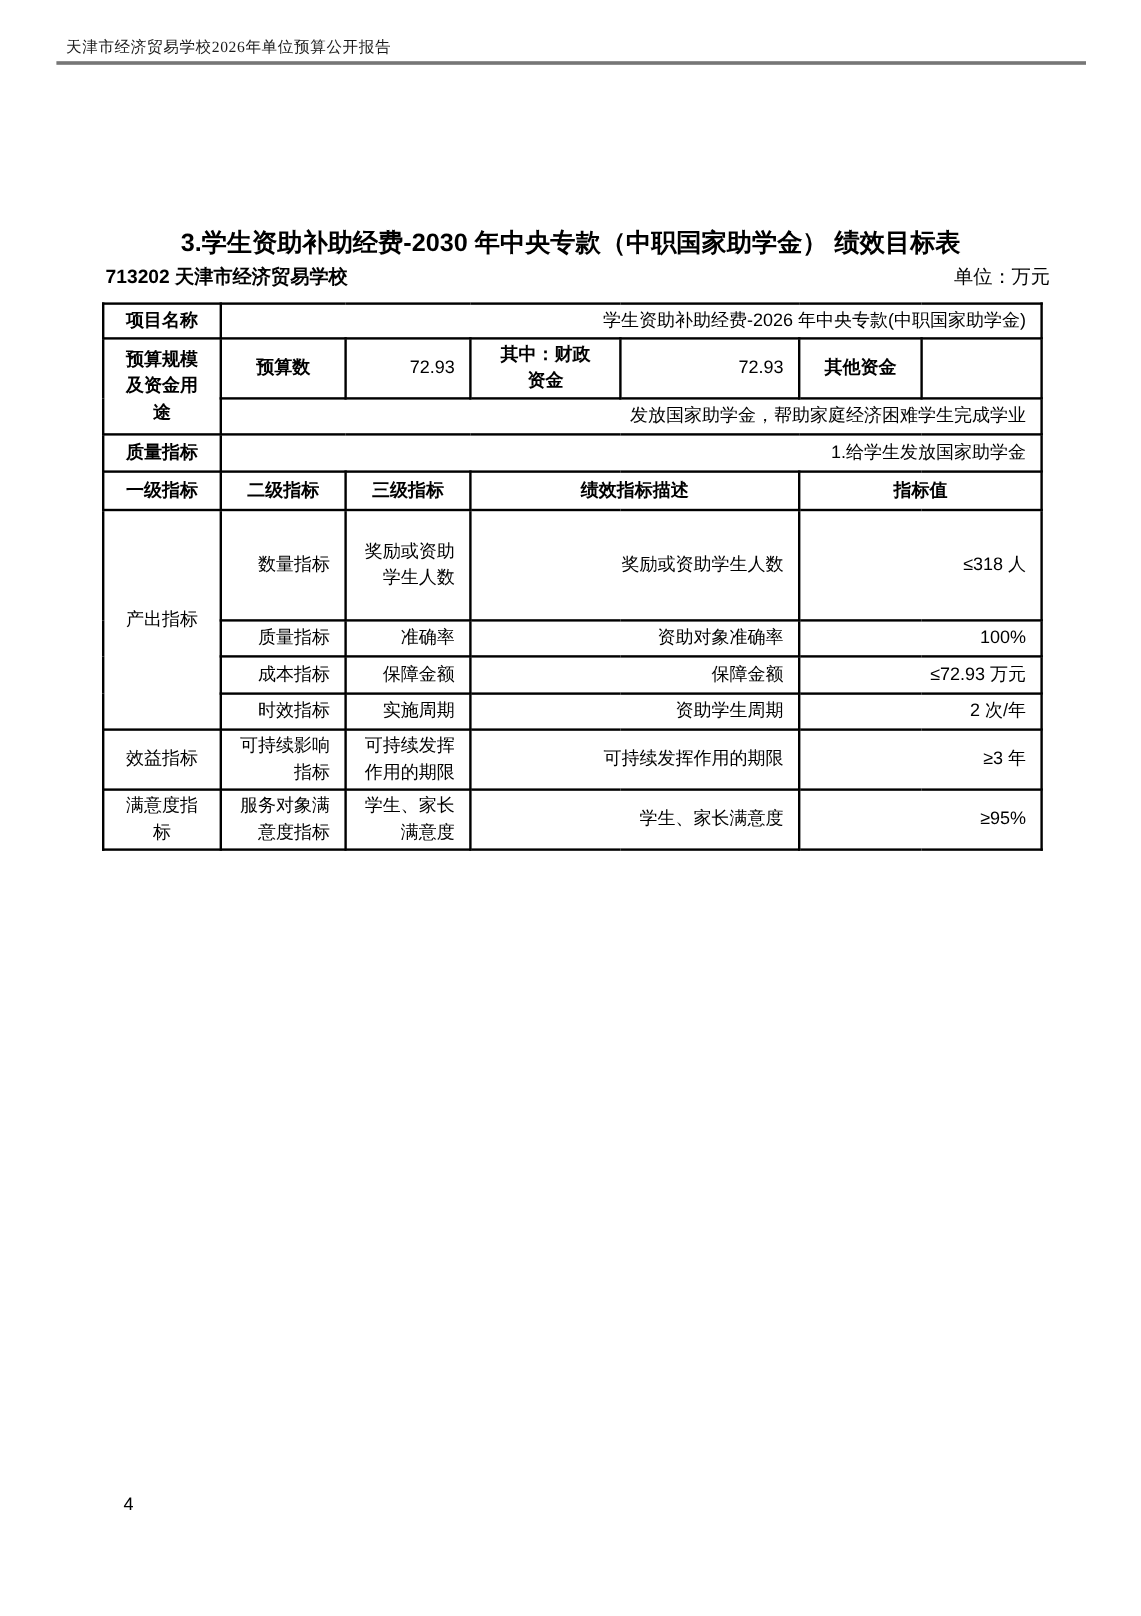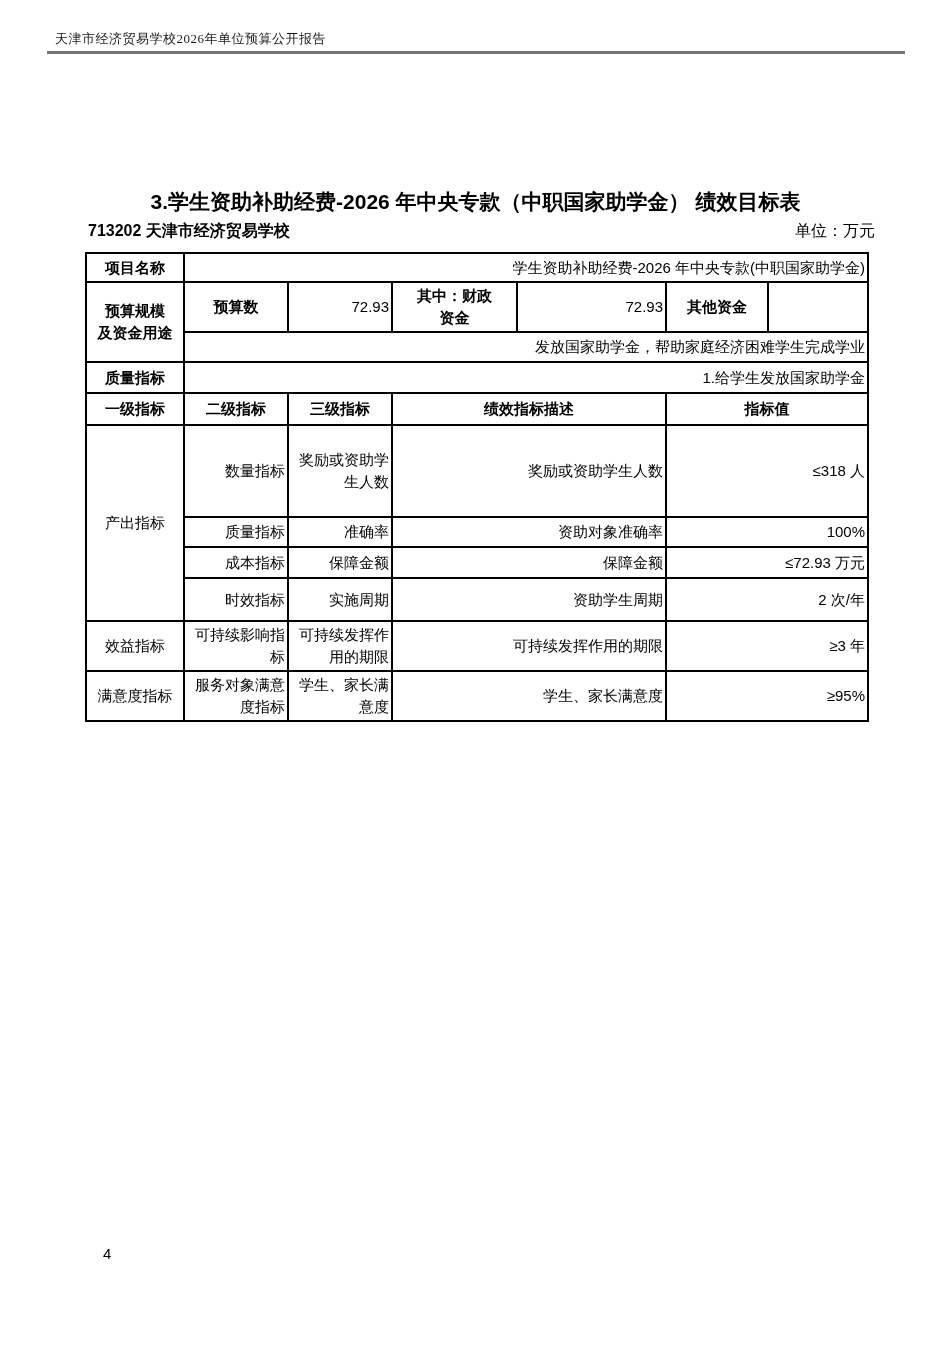--- a/index.html
+++ b/index.html
@@ -39,40 +39,40 @@
     position: absolute; left: 85px; top: 252px;
     width: 782px;
     border-collapse: collapse;
     table-layout: fixed;
   }
   table.perf td {
     border: 2px solid #000;
     font-size: 15px;
     line-height: 22px;
     vertical-align: middle;
-    padding: 2px 2px;
+    padding: 2px 12px;
     overflow: hidden;
   }
   td.c { text-align: center; padding: 2px 2px; }
   td.l { text-align: right; padding: 2px 6px 2px 10px; }
   td.b { font-weight: bold; }
   td.t { vertical-align: top; padding-top: 5px; }
   td.pre { white-space: pre-line; }
   .page-number {
     position: absolute; left: 103px; top: 1245px;
     font-size: 15px;
   }
 </style>
 </head>
 <body>
 
 <div class="page-header">天津市经济贸易学校2026年单位预算公开报告</div>
 <div class="header-rule"></div>
 
-<div class="doc-title">3.学生资助补助经费-2026 年中央专款（中职国家助学金） 绩效目标表</div>
+<div class="doc-title">3.学生资助补助经费-2030 年中央专款（中职国家助学金） 绩效目标表</div>
 
 <div class="org-row">
   <span class="org-code">713202 天津市经济贸易学校</span>
   <span class="unit-label">单位：万元</span>
 </div>
 
 <table class="perf">
   <colgroup>
     <col style="width:98px">
       <col style="width:104px">
@@ -124,21 +124,21 @@
       <td class="l">准确率</td>
       <td class="l" colspan="2">资助对象准确率</td>
       <td class="l" colspan="2">100%</td>
     </tr>
     <tr style="height:31px">
       <td class="l">成本指标</td>
       <td class="l">保障金额</td>
       <td class="l" colspan="2">保障金额</td>
       <td class="l" colspan="2">≤72.93 万元</td>
     </tr>
-    <tr style="height:43px">
+    <tr style="height:30px">
       <td class="l">时效指标</td>
       <td class="l">实施周期</td>
       <td class="l" colspan="2">资助学生周期</td>
       <td class="l" colspan="2">2 次/年</td>
     </tr>
     <tr style="height:46px">
       <td class="c">效益指标</td>
       <td class="l">可持续影响指标</td>
       <td class="l">可持续发挥作用的期限</td>
       <td class="l" colspan="2">可持续发挥作用的期限</td>

